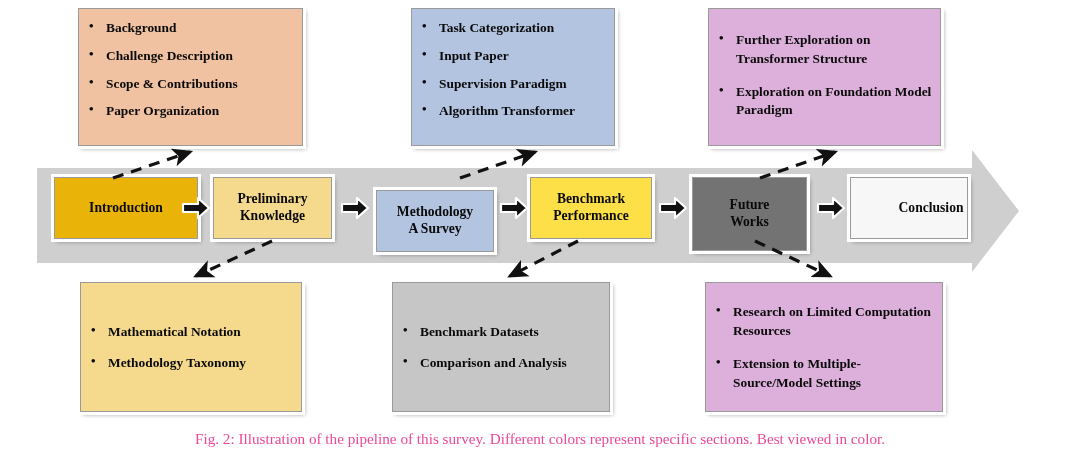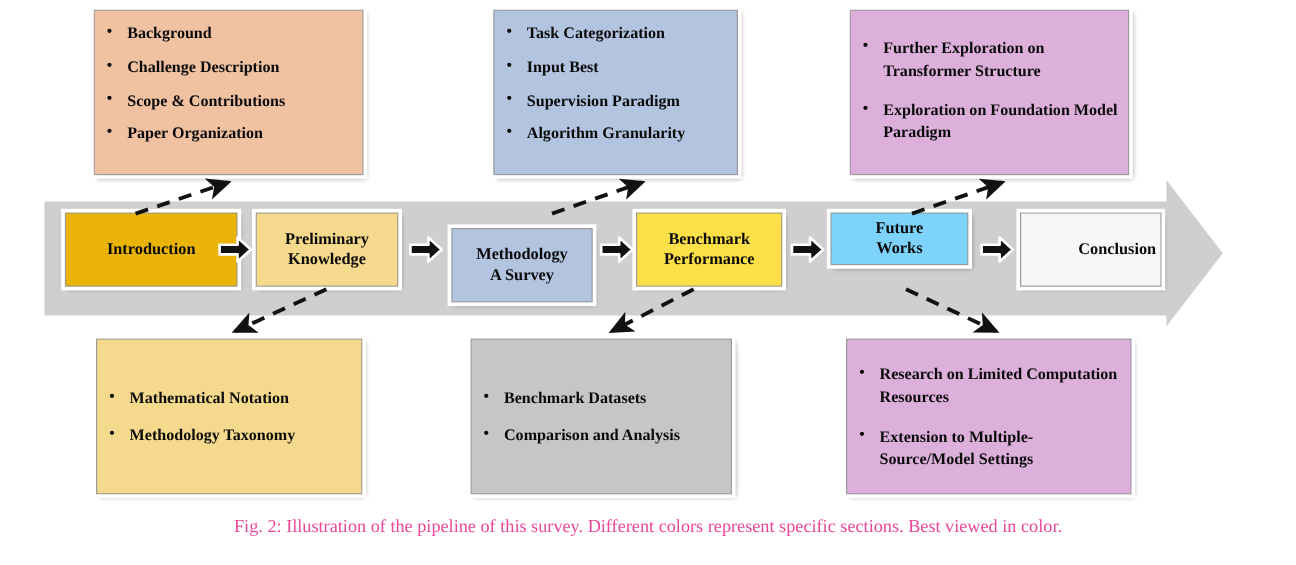--- a/index.html
+++ b/index.html
@@ -136,29 +136,29 @@
   </div>
 
   <div class="box detail-box" style="left:411px; top:8px; width:204px; height:138px; background:#B3C4E0;">
     <ul class="bullets">
       <li>
         <span class="dot">•</span>
         <span class="txt">Task Categorization</span>
       </li>
       <li>
         <span class="dot">•</span>
-        <span class="txt">Input Best</span>
+        <span class="txt">Input Paper</span>
       </li>
       <li>
         <span class="dot">•</span>
         <span class="txt">Supervision Paradigm</span>
       </li>
       <li>
         <span class="dot">•</span>
-        <span class="txt">Algorithm Granularity</span>
+        <span class="txt">Algorithm Transformer</span>
       </li>
     </ul>
   </div>
 
   <div class="box detail-box" style="left:708px; top:8px; width:233px; height:138px; background:#DDB0DC; padding-top:22px;">
     <ul class="bullets">
       <li style="margin-bottom:14px;">
         <span class="dot">•</span>
         <span class="txt">Further Exploration on Transformer Structure</span>
       </li>
@@ -187,21 +187,21 @@
     </span>
   </div>
 
   <div class="box stage" style="left:530px; top:177px; width:122px; height:62px; background:#fde047;">
     <span class="lbl">
       <span>Benchmark</span><br>
       <span>Performance</span>
     </span>
   </div>
 
-  <div class="box stage" style="left:692px; top:177px; width:115px; height:44px; background:#7dd3fc;">
+  <div class="box stage" style="left:692px; top:177px; width:115px; height:74px; background:#737373;">
     <span class="lbl">
       <span>Future</span><br>
       <span>Works</span>
     </span>
   </div>
 
   <div class="box stage" style="left:850px; top:177px; width:118px; height:62px; background:#F7F7F7;padding-left:44px;">
     <span class="lbl">Conclusion</span>
   </div>
 

